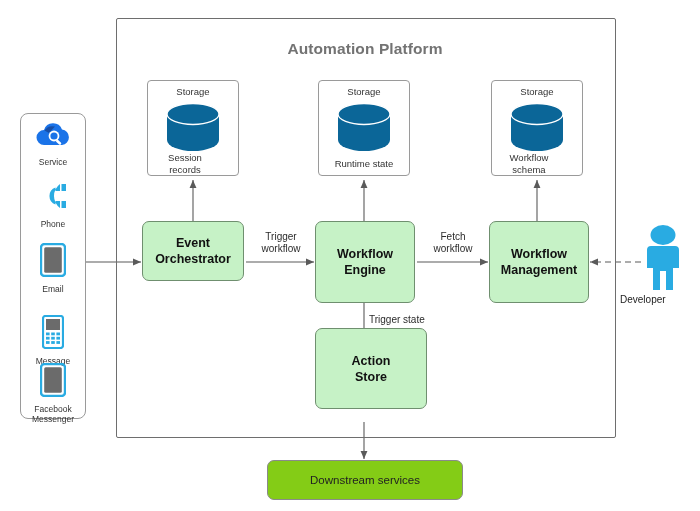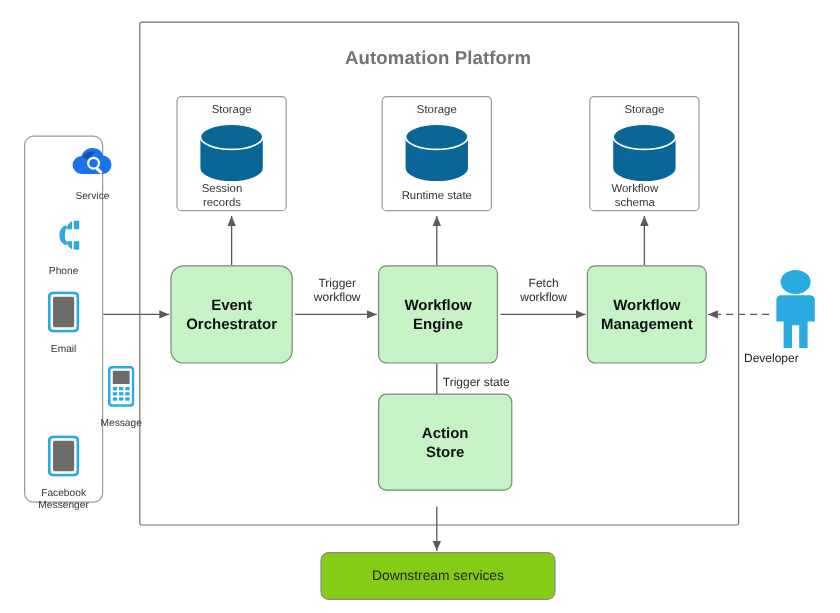--- a/index.html
+++ b/index.html
@@ -192,21 +192,21 @@
     <svg viewBox="0 0 54 48" width="54" height="48">
       <path d="M1,11 L1,37 A26,11 0 0,0 53,37 L53,11 Z" fill="#0B6698"></path>
       <ellipse cx="27" cy="11" rx="26" ry="10.5" fill="#0B6698" stroke="#ffffff" stroke-width="1.4"></ellipse>
     </svg>
   </div>
   <div class="abs storage-label-bottom" style="left:491px;">
     <span>Workflow</span><br>
     <span>schema</span>
   </div>
 
-  <div class="abs proc-box" style="left:142px; top:221px; width:102px; height:82px;border-radius:11px;">
+  <div class="abs proc-box" style="left:142px; top:221px; width:102px; height:60px;">
     <div>
       <span>Event</span><br>
       <span>Orchestrator</span>
     </div>
   </div>
 
   <div class="abs proc-box" style="left:315px; top:221px; width:100px; height:82px;">
     <div>
       <span>Workflow</span><br>
       <span>Engine</span>
@@ -236,21 +236,21 @@
     <span>workflow</span>
   </div>
   <div class="edge-label" style="left:422px; top:231px; width:62px;">
     <span>Fetch</span><br>
     <span>workflow</span>
   </div>
   <div class="edge-label" style="left:369px; top:314px; width:100px; text-align:left;">Trigger state</div>
 
   <div class="abs channels-panel"></div>
 
-  <div class="channel-item" style="top:120px;padding-left:24px;">
+  <div class="channel-item" style="top:120px;">
     <span class="ch-icon">
       <svg width="36" height="30" viewBox="0 0 36 30">
         <path d="M9,25 A7.5,7.5 0 0,1 9,10 A9.5,9.5 0 0,1 27,9.5 A7.8,7.8 0 0,1 27,25 Z" fill="#1a73e8"></path>
         <path d="M9.5,10.5 A9.5,9.5 0 0,1 20,6.6 L14,13 Z" fill="#174ea6"></path>
         <circle cx="19" cy="16" r="5.4" fill="#ffffff"></circle>
         <circle cx="19" cy="16" r="3.6" fill="#1a73e8"></circle>
         <rect x="22.2" y="19.2" width="6.2" height="2.6" rx="1.3" fill="#ffffff" transform="rotate(42 22.2 19.2)"></rect>
       </svg>
     </span>
     <span class="channel-label">Service</span>
@@ -271,21 +271,21 @@
   <div class="channel-item" style="top:243px;">
     <span class="ch-icon">
       <svg width="26" height="34" viewBox="0 0 26 34">
         <rect x="1" y="1" width="24" height="32" rx="3.5" fill="none" stroke="#29ABE2" stroke-width="2.4"></rect>
         <rect x="4.2" y="4.2" width="17.6" height="25.6" rx="1.5" fill="#6b6b6b"></rect>
       </svg>
     </span>
     <span class="channel-label">Email</span>
   </div>
 
-  <div class="channel-item" style="top:305px;padding-left:48px;">
+  <div class="channel-item" style="top:315px;">
     <span class="ch-icon">
       <svg width="22" height="34" viewBox="0 0 22 34">
         <rect x="1" y="1" width="20" height="32" rx="2.5" fill="none" stroke="#29ABE2" stroke-width="2.2"></rect>
         <rect x="4" y="4" width="14" height="11" fill="#6b6b6b"></rect>
         <g fill="#29ABE2">
           <rect x="4" y="17.5" width="3.6" height="2.8"></rect>
             <rect x="9.2" y="17.5" width="3.6" height="2.8"></rect>
             <rect x="14.4" y="17.5" width="3.6" height="2.8"></rect>
           <rect x="4" y="21.8" width="3.6" height="2.8"></rect>
             <rect x="9.2" y="21.8" width="3.6" height="2.8"></rect>

